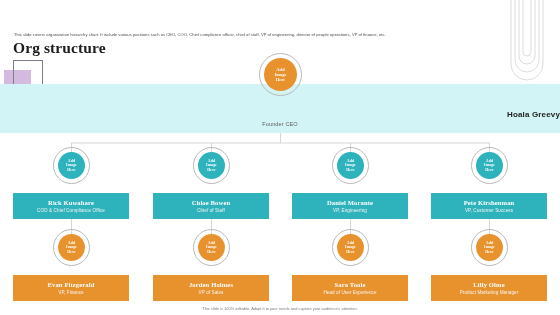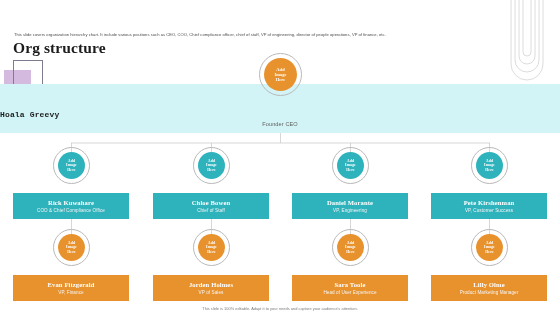--- a/index.html
+++ b/index.html
@@ -145,22 +145,22 @@
   .avatar-node .ph { font-size: 3.9px; }
   .avatar-teal .fill { background: #2eb3bd; }
   .avatar-orange .fill { background: #e8922e; }
 
   
   .ceo-name {
     position: absolute;
     left: 0;
     right: 0;
     top: 110px;
-    text-align: left;
-    font-family: Liberation Mono, monospace;
+    text-align: right;
+    font-family: Liberation Sans, sans-serif;
     font-weight: 700;
     font-size: 8px;
     color: #1c1c1c;
     letter-spacing: 0.15px;
   }
   .ceo-role {
     position: absolute;
     left: 0;
     right: 0;
     top: 121px;

